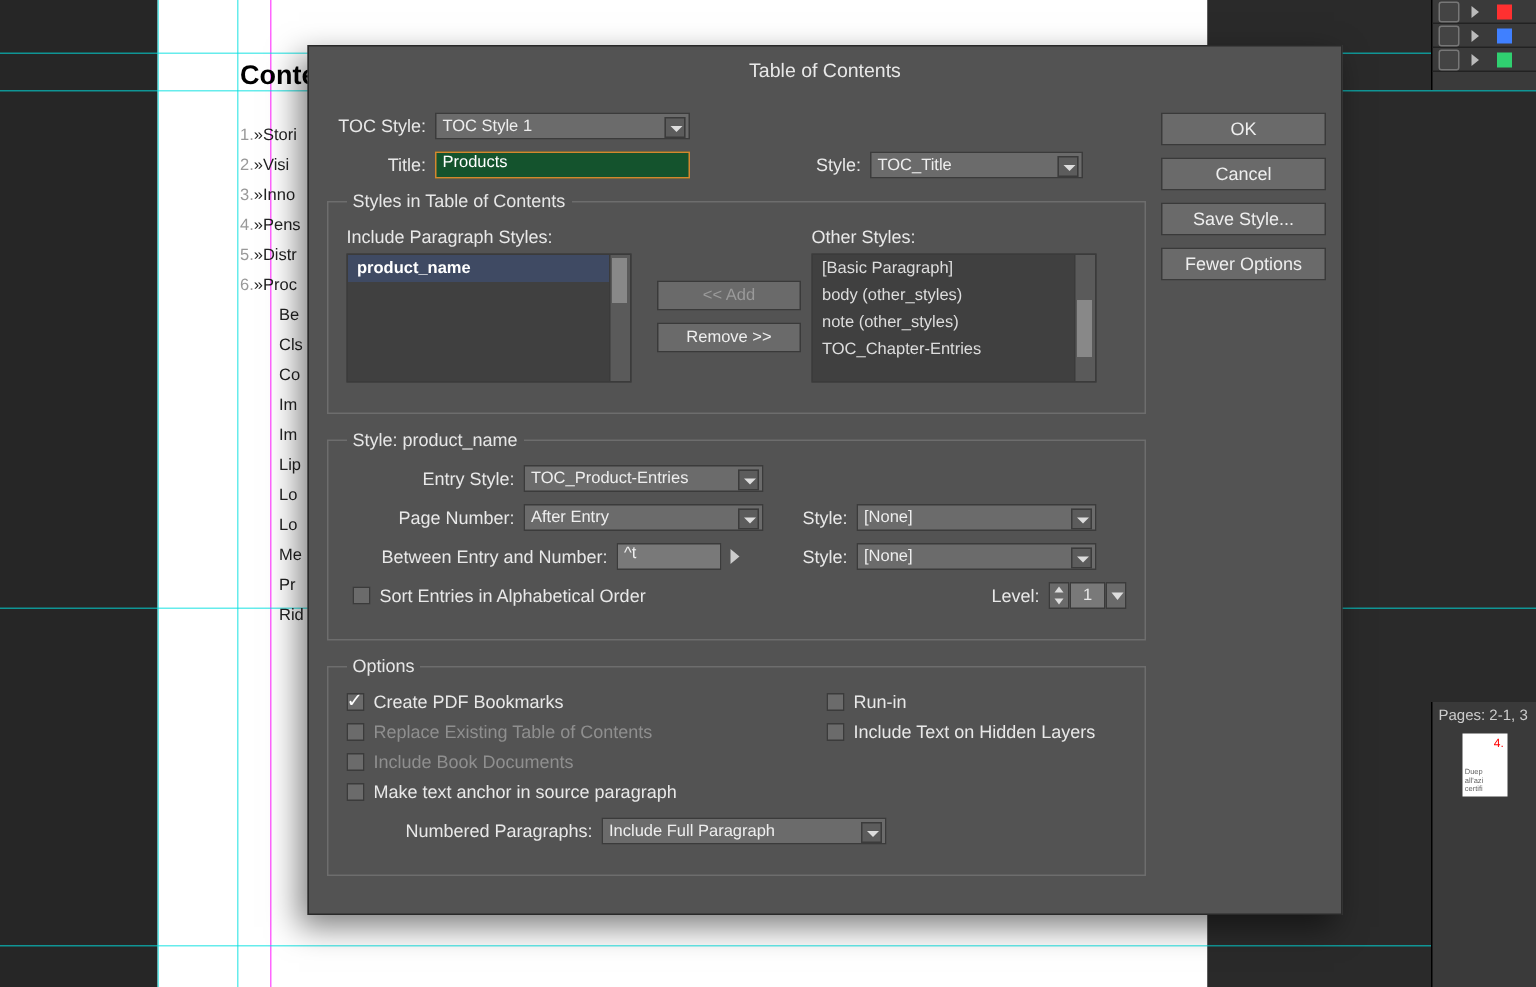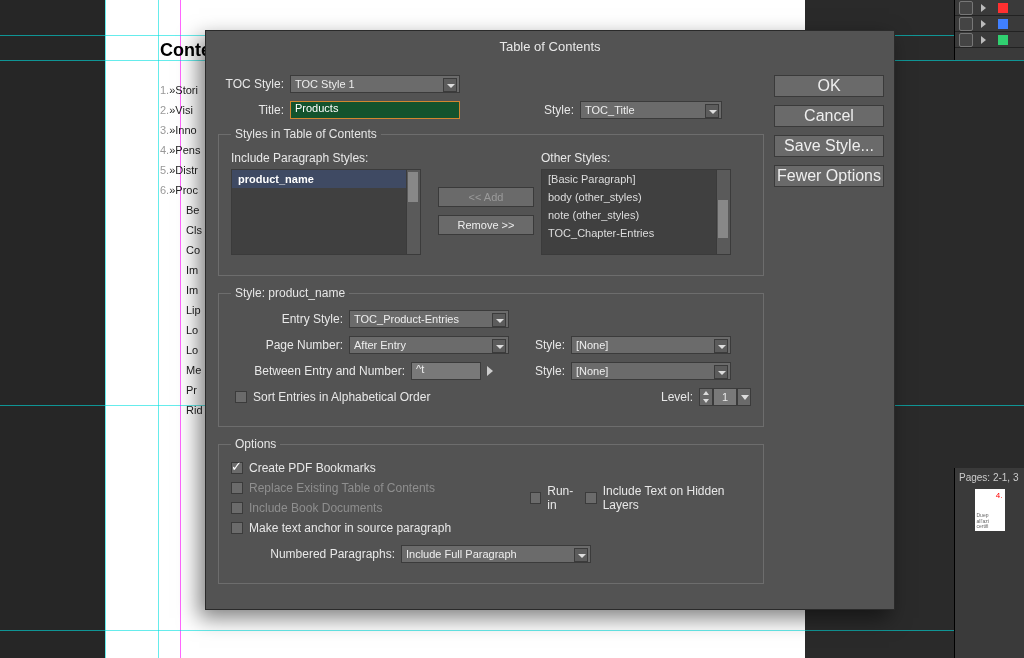--- a/index.html
+++ b/index.html
@@ -30,21 +30,21 @@
   .pages-panel { position:absolute; right:0; bottom:0; width:70px; height:190px; background:#3a3a3a; color:#ccc; font-size:11px; padding:4px; border-left:1px solid #000; }
   .page-thumb { width:30px; height:42px; background:#fff; margin:6px auto; position:relative; }
   .page-thumb .p4 { position:absolute; right:2px; top:2px; color:#f00; font-size:8px; }
   .page-thumb .txt { position:absolute; left:2px; bottom:2px; font-size:5px; color:#666; line-height:1.05; }
 
   
   .dialog { position:absolute; left:205px; top:30px; width:690px; height:580px; background:#535353; box-shadow: -6px 8px 20px rgba(0,0,0,.5); border:1px solid #2a2a2a; color:#e8e8e8; font-size:12px; }
   .dlg-title { text-align:center; padding:8px 0 14px; font-size:13px; }
   .dlg-body  { position:absolute; left:12px; top:44px; right:130px; bottom:10px; }
   .dlg-side  { position:absolute; right:10px; top:44px; width:110px; }
-  .sbtn { display:block; width:100%; height:22px; margin-bottom:8px; background:#6a6a6a; border:1px solid #3a3a3a; color:#eee; font-size:16px; text-align:center; line-height:20px; cursor:pointer; }
+  .sbtn { display:block; width:100%; height:22px; margin-bottom:8px; background:#6a6a6a; border:1px solid #3a3a3a; color:#eee; font-size:12px; text-align:center; line-height:20px; cursor:pointer; }
 
   .row { display:flex; align-items:center; margin-bottom:8px; }
   .lbl { text-align:right; padding-right:6px; }
   .dd  { display:flex; align-items:center; height:18px; background:#6b6b6b; border:1px solid #3b3b3b; color:#eee; padding:0 4px; font-size:11px; position:relative; }
   .dd .arrow { position:absolute; right:2px; top:2px; width:14px; height:14px; background:#5c5c5c; border:1px solid #3b3b3b; }
   .dd .arrow::after { content:""; position:absolute; left:3px; top:5px; border-left:4px solid transparent; border-right:4px solid transparent; border-top:4px solid #ddd; }
   .txt-in { height:18px; background:#797979; border:1px solid #d4862f; color:#fff; padding:0 4px; font-size:11px; }
   .txt-in.sel { background:#14532d; }
   .txt-plain { height:18px; background:#797979; border:1px solid #3b3b3b; color:#eee; padding:0 4px; font-size:11px; }
 
@@ -272,21 +272,21 @@
             </div>
           <div class="chk disabled">
               <div class="box"></div>
               <span>Include Book Documents</span>
             </div>
           <div class="chk">
               <div class="box"></div>
               <span>Make text anchor in source paragraph</span>
             </div>
         </div>
-        <div style="display:flex;flex-direction:row;gap:6px">
+        <div style="display:flex;flex-direction:column;gap:6px">
           <div class="chk">
               <div class="box"></div>
               <span>Run-in</span>
             </div>
           <div class="chk">
               <div class="box"></div>
               <span>Include Text on Hidden Layers</span>
             </div>
         </div>
       </div>

